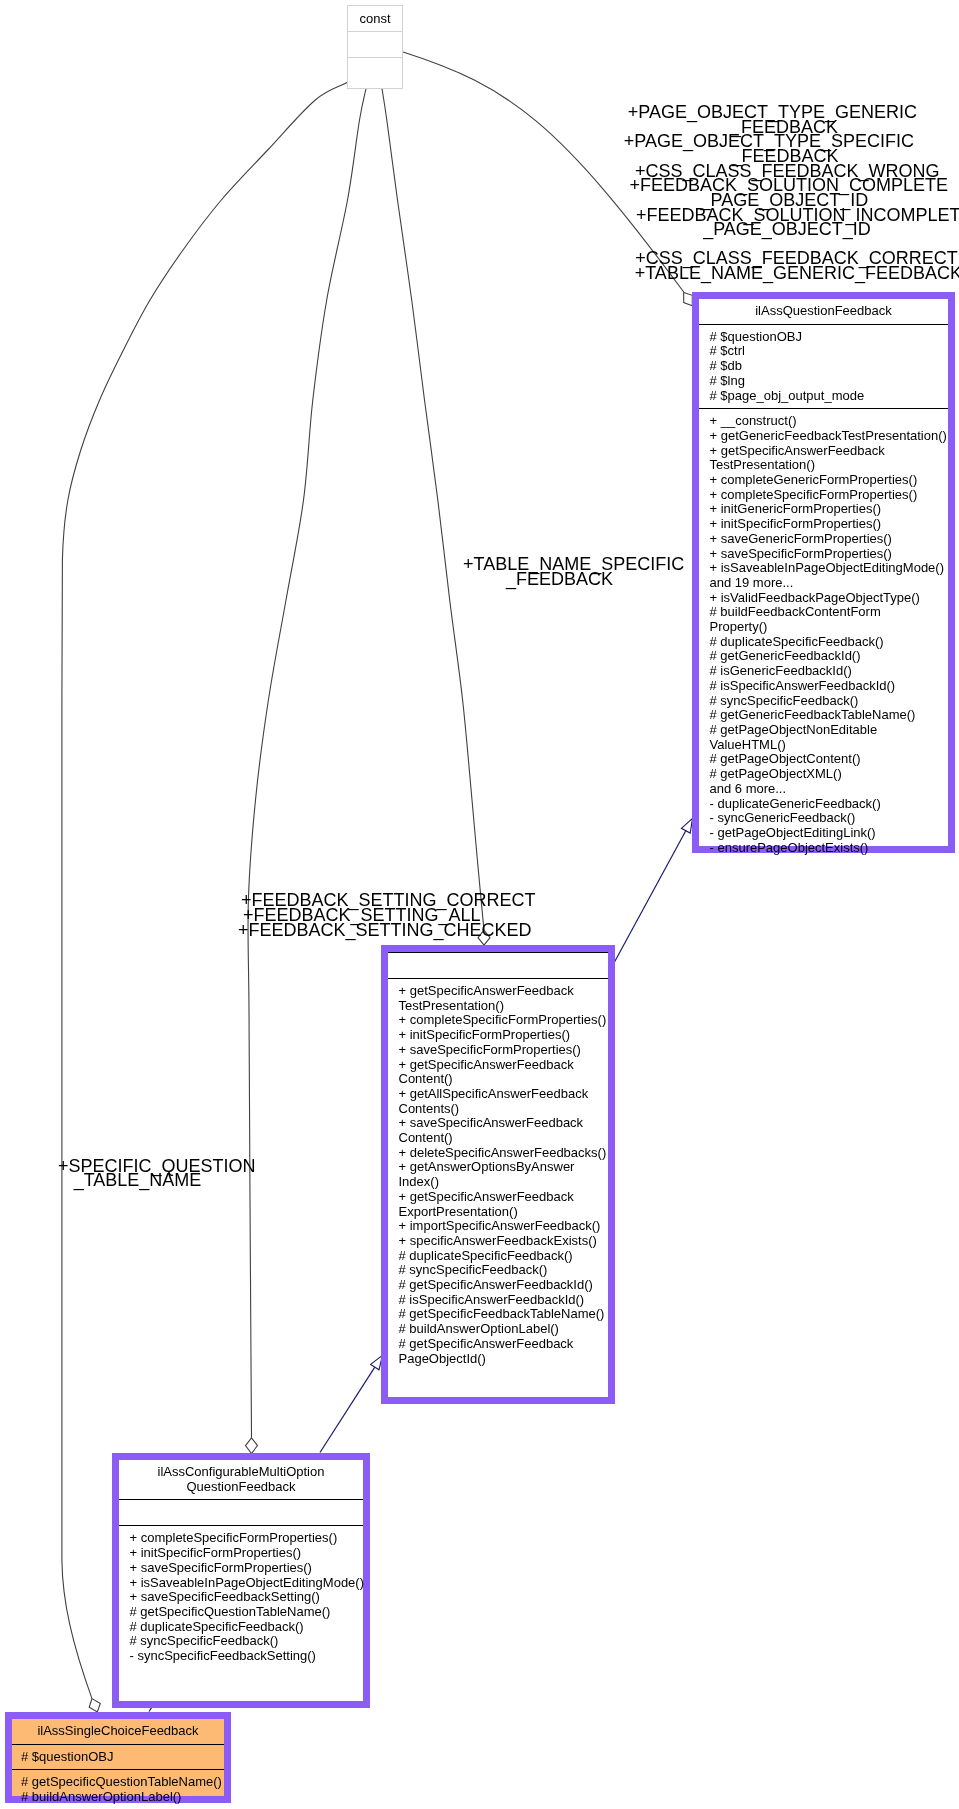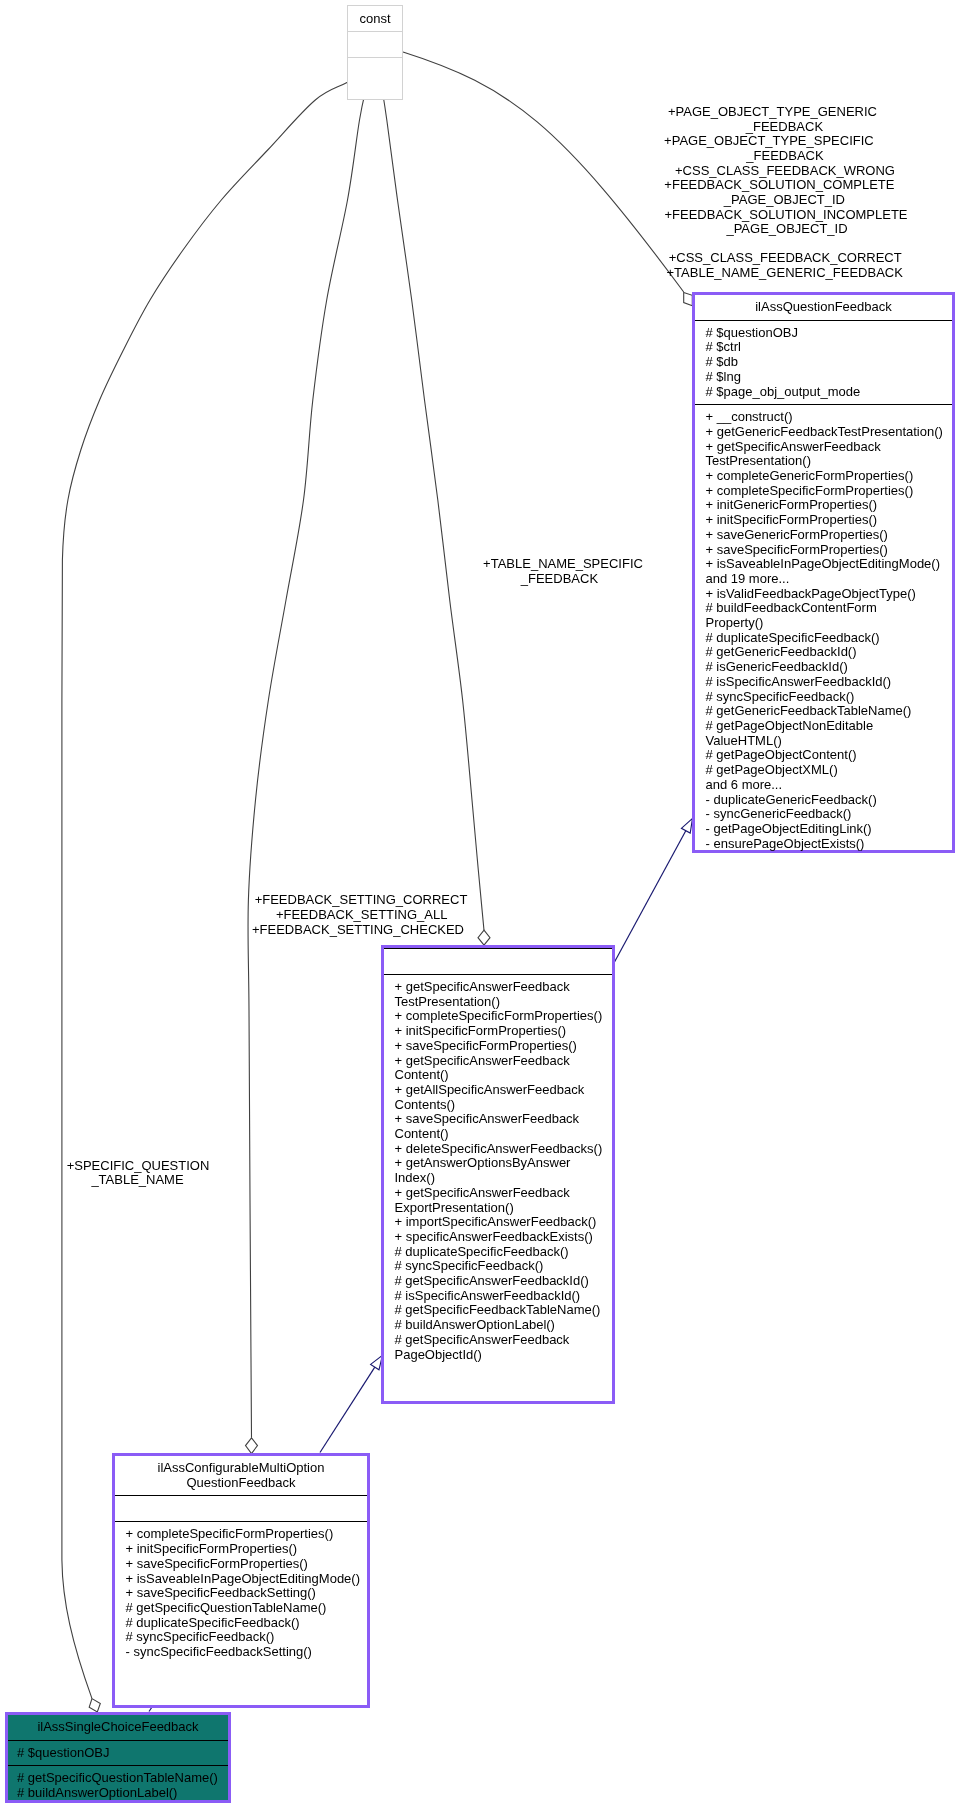--- a/index.html
+++ b/index.html
@@ -2,35 +2,35 @@
 <html><head>
 <meta charset="utf-8">
 <title>Class Collaboration Diagram</title>
 <style>
   html,body{margin:0;padding:0;background:#ffffff;}
   body{width:959px;height:1809px;position:relative;overflow:hidden;
        font-family:"Liberation Sans",sans-serif;font-size:13px;color:#000;
        -webkit-font-smoothing:antialiased;}
   #diagram{position:absolute;left:0;top:0;width:959px;height:1809px;}
   svg#edges{position:absolute;left:0;top:0;width:959px;height:1809px;overflow:visible;}
-  .node{position:absolute;box-sizing:border-box;background:#fff;border:3px solid #8b5cf6;}
+  .node{position:absolute;box-sizing:border-box;background:#fff;border:7px solid #8b5cf6;}
   .node .title{text-align:center;line-height:14.7px;padding:5px 2px 5px 2px;}
   .node .sect{line-height:14.7px;padding:5px 0 5px 10.5px;border-top:1px solid #000;}
   .node .row{white-space:pre;}
-  .edge-label{position:absolute;text-align:center;line-height:14.7px;white-space:pre;font-size:13px;}
+  .edge-label{position:absolute;text-align:center;line-height:14.7px;white-space:pre;font-size:18px;}
 
   
-  #node-const{left:347px;top:5px;width:56px;height:95px;border:1px solid #d2d2d2;}
+  #node-const{left:347px;top:5px;width:56px;height:84px;border:1px solid #d2d2d2;}
   #node-const .title{padding:5px 2px 5px 2px;line-height:15px;}
   #node-const .sect{border-top:1px solid #d2d2d2;height:25px;padding:0;}
 
   #node-qf{left:692px;top:292px;width:263px;height:561px;}
   #node-mo{left:381px;top:945px;width:234px;height:459px;}
   #node-cf{left:112px;top:1453px;width:258px;height:255px;}
-  #node-sc{left:5px;top:1712px;width:226px;height:91px;background:#0f766e;}
+  #node-sc{left:5px;top:1712px;width:226px;height:91px;background:#fdba74;}
   #node-sc .sect{padding-left:9px;}
 
   
   #mo-attrs,#cf-attrs{height:25px;padding-top:0;padding-bottom:0;}
 
   .edge-label .row{position:relative;}
   
   #lbl-generic{left:635px;top:104.8px;width:300px;}
   #lbl-generic .row:nth-child(1){left:-12.5px;}
   #lbl-generic .row:nth-child(2){left:-0.6px;}

